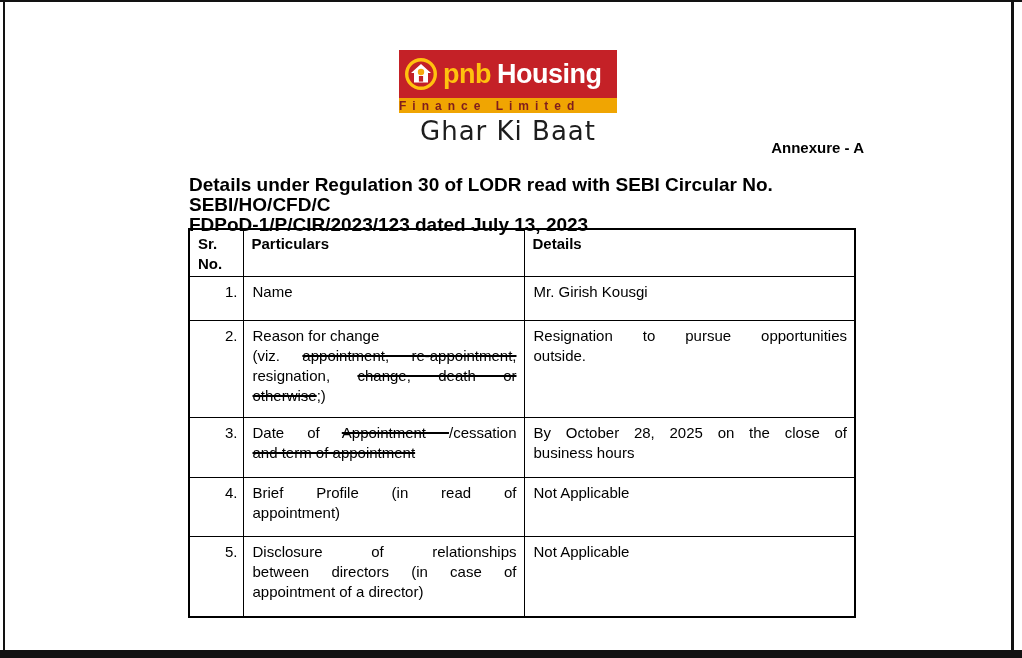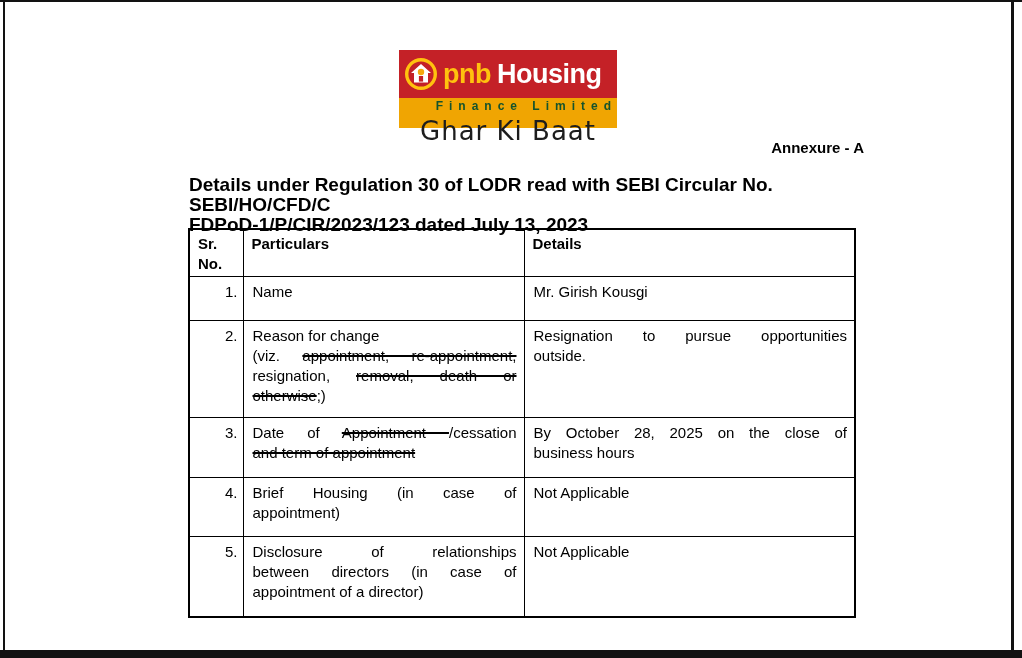--- a/index.html
+++ b/index.html
@@ -11,22 +11,22 @@
   .frame-left{left:3px;top:0;width:2px;height:658px;}
   .frame-right{left:1011px;top:0;width:3px;height:658px;}
   .frame-bottom{left:0;top:650px;width:1022px;height:8px;}
 
   
   .logo{position:absolute;left:399px;top:50px;width:218px;}
   .logo-main{height:48px;background:#C42127;display:flex;align-items:center;padding-left:5px;box-sizing:border-box;}
   .logo-icon{display:flex;align-items:center;margin-right:5px;}
   .brand-pnb{color:#FFC20E;font-weight:bold;font-size:27px;letter-spacing:-0.5px;margin-right:6px;}
   .brand-housing{color:#ffffff;font-weight:bold;font-size:27px;letter-spacing:-0.5px;}
-  .logo-strip{height:30px;background:#F0A502;color:#14532d;font-size:12px;font-weight:bold;
-              letter-spacing:6px;line-height:17px;text-align:right;white-space:nowrap;overflow:hidden;}
+  .logo-strip{height:15px;background:#F0A502;color:#7f1d1d;font-size:12px;font-weight:bold;
+              letter-spacing:6px;line-height:17px;text-align:left;white-space:nowrap;overflow:hidden;}
   .tagline{position:absolute;left:399px;top:116px;width:218px;text-align:center;font-size:26px;
            color:#1d1d1d;font-family:"DejaVu Sans",sans-serif;letter-spacing:1px;}
 
   .annexure{position:absolute;top:139px;right:168px;font-size:15px;font-weight:bold;}
   .doc-title{position:absolute;left:189px;top:175px;width:668px;font-size:19px;font-weight:bold;line-height:20px;}
 
   
   .tbl{position:absolute;left:188px;top:228px;width:666px;border-collapse:collapse;table-layout:fixed;
        font-size:15px;line-height:20px;border:2px solid #000;}
   .tbl th,.tbl td{border:1.5px solid #000;vertical-align:top;}
@@ -98,21 +98,21 @@
           </td>
           <td>
             <div class="line">Mr. Girish Kousgi</div>
           </td>
         </tr>
         <tr>
           <td class="sr-cell">2.</td>
           <td>
             <div class="line"><span>Reason for change</span></div>
             <div class="line jl"><span>(viz. </span><span class="strike">appointment, re-appointment,</span></div>
-            <div class="line jl"><span>resignation, </span><span class="strike">removal, death or</span></div>
+            <div class="line jl"><span>resignation, </span><span class="strike">change, death or</span></div>
             <div class="line"><span class="strike">otherwise</span><span>;)</span></div>
           </td>
           <td>
             <div class="line jl">Resignation to pursue opportunities</div>
             <div class="line">outside.</div>
           </td>
         </tr>
         <tr>
           <td class="sr-cell">3.</td>
           <td>
@@ -120,21 +120,21 @@
             <div class="line"><span class="strike">and term of appointment</span></div>
           </td>
           <td>
             <div class="line jl">By October 28, 2025 on the close of</div>
             <div class="line">business hours</div>
           </td>
         </tr>
         <tr>
           <td class="sr-cell">4.</td>
           <td>
-            <div class="line jl"><span>Brief Housing (in case of</span></div>
+            <div class="line jl"><span>Brief Profile (in read of</span></div>
             <div class="line"><span>appointment)</span></div>
           </td>
           <td>
             <div class="line">Not Applicable</div>
           </td>
         </tr>
         <tr>
           <td class="sr-cell">5.</td>
           <td>
             <div class="line jl"><span>Disclosure of relationships</span></div>

